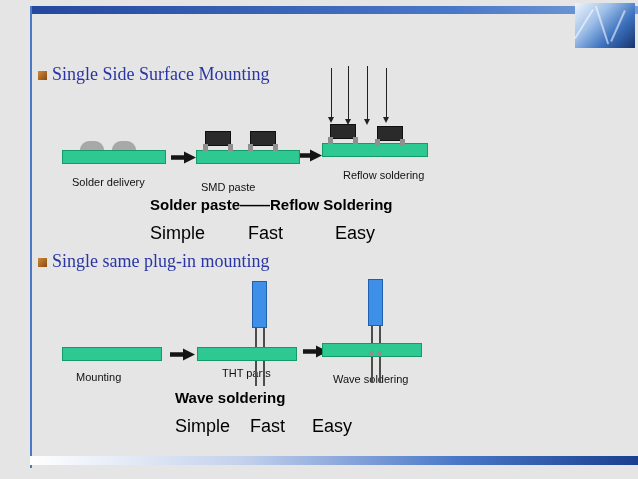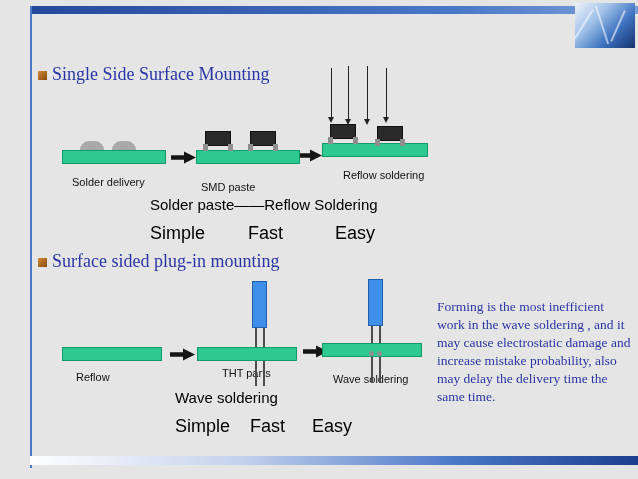--- a/index.html
+++ b/index.html
@@ -38,21 +38,21 @@
   .varrow{position:absolute;width:1px;background:#222;}
   .varrow::after{content:"";position:absolute;left:-3px;bottom:-6px;
                  border:3px solid transparent;border-top:6px solid #222;}
   .tht-body{position:absolute;width:15px;height:47px;background:#3d8fe8;border:1px solid #1f5fae;
             box-sizing:border-box;z-index:3;}
   .leg{position:absolute;width:2px;background:#4d4d4d;z-index:1;}
   .solder-dot{position:absolute;width:5px;height:5px;background:#8f8f8f;border-radius:50%;z-index:3;}
 
   
   .step-label{position:absolute;font-size:11px;color:#111;white-space:nowrap;}
-  .process{position:absolute;font-size:15px;font-weight:normal;color:#000;white-space:nowrap;}
+  .process{position:absolute;font-size:15px;font-weight:bold;color:#000;white-space:nowrap;}
   .quality{position:absolute;font-size:18px;color:#000;white-space:nowrap;}
   .note{position:absolute;left:437px;top:298px;width:197px;
         font-family:"Liberation Serif",serif;font-size:13.5px;line-height:1.33;color:#2a35a5;}
 </style>
 </head>
 <body>
 
 <div class="slide">
 
   <div class="top-bar"></div>
@@ -90,24 +90,24 @@
   <div class="smd" style="left:330px;top:124px;"></div>
   <div class="smd" style="left:377px;top:126px;"></div>
   <div class="step-label" style="left:327px;top:169px;margin-left:16px;">Reflow soldering</div>
 
   <div class="process" style="left:150px;top:196px;">Solder paste——Reflow Soldering</div>
   <div class="quality" style="left:150px;top:223px;">Simple</div>
   <div class="quality" style="left:248px;top:223px;">Fast</div>
   <div class="quality" style="left:335px;top:223px;">Easy</div>
 
   <div class="bullet" style="left:38px;top:258px;"></div>
-  <div class="heading" style="left:52px;top:251px;">Surface sided plug-in mounting</div>
+  <div class="heading" style="left:52px;top:251px;">Single same plug-in mounting</div>
 
   <div class="board" style="left:62px;top:347px;width:100px;"></div>
-  <div class="step-label" style="left:76px;top:371px;">Reflow</div>
+  <div class="step-label" style="left:76px;top:371px;">Mounting</div>
 
   <div class="arrow-right" style="left:170px;top:348px;"></div>
 
   <div class="leg" style="left:255px;top:327px;height:59px;"></div>
   <div class="leg" style="left:263px;top:327px;height:59px;"></div>
   <div class="board" style="left:197px;top:347px;width:100px;"></div>
   <div class="tht-body" style="left:252px;top:281px;"></div>
   <div class="step-label" style="left:222px;top:367px;">THT parts</div>
 
   <div class="arrow-right" style="left:303px;top:345px;"></div>
@@ -118,15 +118,14 @@
   <div class="tht-body" style="left:368px;top:279px;"></div>
   <div class="solder-dot" style="left:369px;top:351px;"></div>
   <div class="solder-dot" style="left:377px;top:351px;"></div>
   <div class="step-label" style="left:333px;top:373px;">Wave soldering</div>
 
   <div class="process" style="left:175px;top:389px;">Wave soldering</div>
   <div class="quality" style="left:175px;top:416px;">Simple</div>
   <div class="quality" style="left:250px;top:416px;">Fast</div>
   <div class="quality" style="left:312px;top:416px;">Easy</div>
 
-  <div class="note">Forming is the most inefficient work in the wave soldering , and it may cause electrostatic damage and increase mistake probability, also may delay the delivery time the same time.</div>
 
 </div>
 
 </body></html>

